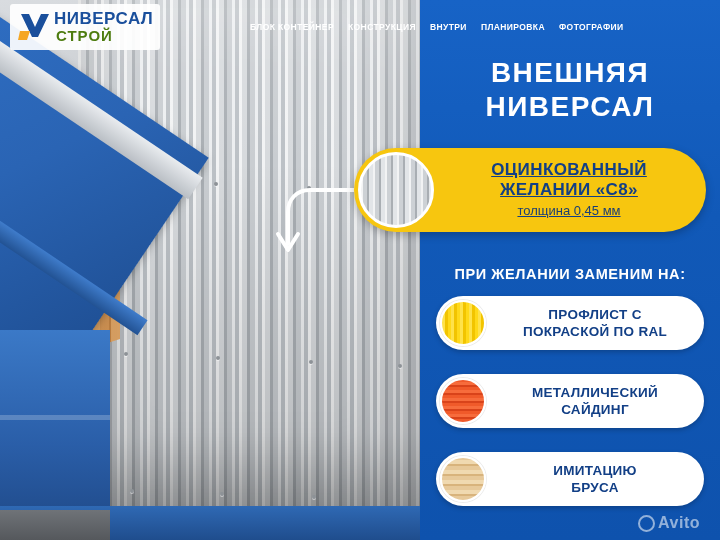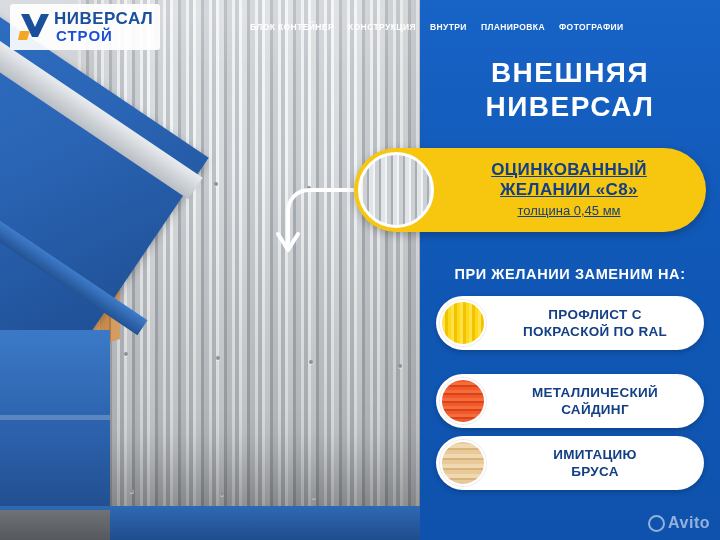--- a/index.html
+++ b/index.html
@@ -167,21 +167,21 @@
     font-size: 17px;
     font-weight: bold;
     color: #1a4f9c;
     letter-spacing: .5px;
   }
   .logo-sub {
     position: absolute;
     left: 46px; top: 23px;
     font-size: 15px;
     font-weight: bold;
-    color: #1d4ed8;
+    color: #4d7c0f;
     letter-spacing: 1px;
   }
   .logo-mark {
     position: absolute;
     left: 8px; top: 7px;
     width: 34px; height: 32px;
   }
 
   .nav {
     position: absolute;
@@ -295,21 +295,21 @@
   .opt {
     position: absolute;
     left: 436px;
     width: 268px; height: 54px;
     background: #ffffff;
     border-radius: 27px;
     box-shadow: 0 2px 5px rgba(0,0,0,.22);
   }
   .opt1 { top: 296px; }
   .opt2 { top: 374px; }
-  .opt3 { top: 436px; }
+  .opt3 { top: 452px; }
   .opt-circle {
     position: absolute;
     left: 4px; top: 4px;
     width: 46px; height: 46px;
     border-radius: 50%;
     border: 2px solid #ffffff;
     box-sizing: border-box;
     box-shadow: 0 0 0 1px rgba(0,0,0,.08);
   }
   .sw-yellow {
@@ -342,21 +342,21 @@
     font-size: 13.5px;
     font-weight: bold;
     line-height: 17px;
     letter-spacing: .3px;
     text-align: center;
   }
 
   
   .watermark {
     position: absolute;
-    right: 10px; bottom: 8px;
+    right: 20px; bottom: 8px;
     display: flex;
     align-items: center;
     gap: 3px;
     color: rgba(255,255,255,.55);
     font-size: 16px;
     font-weight: bold;
     letter-spacing: .5px;
   }
   .wm-circle {
     width: 13px; height: 13px;

